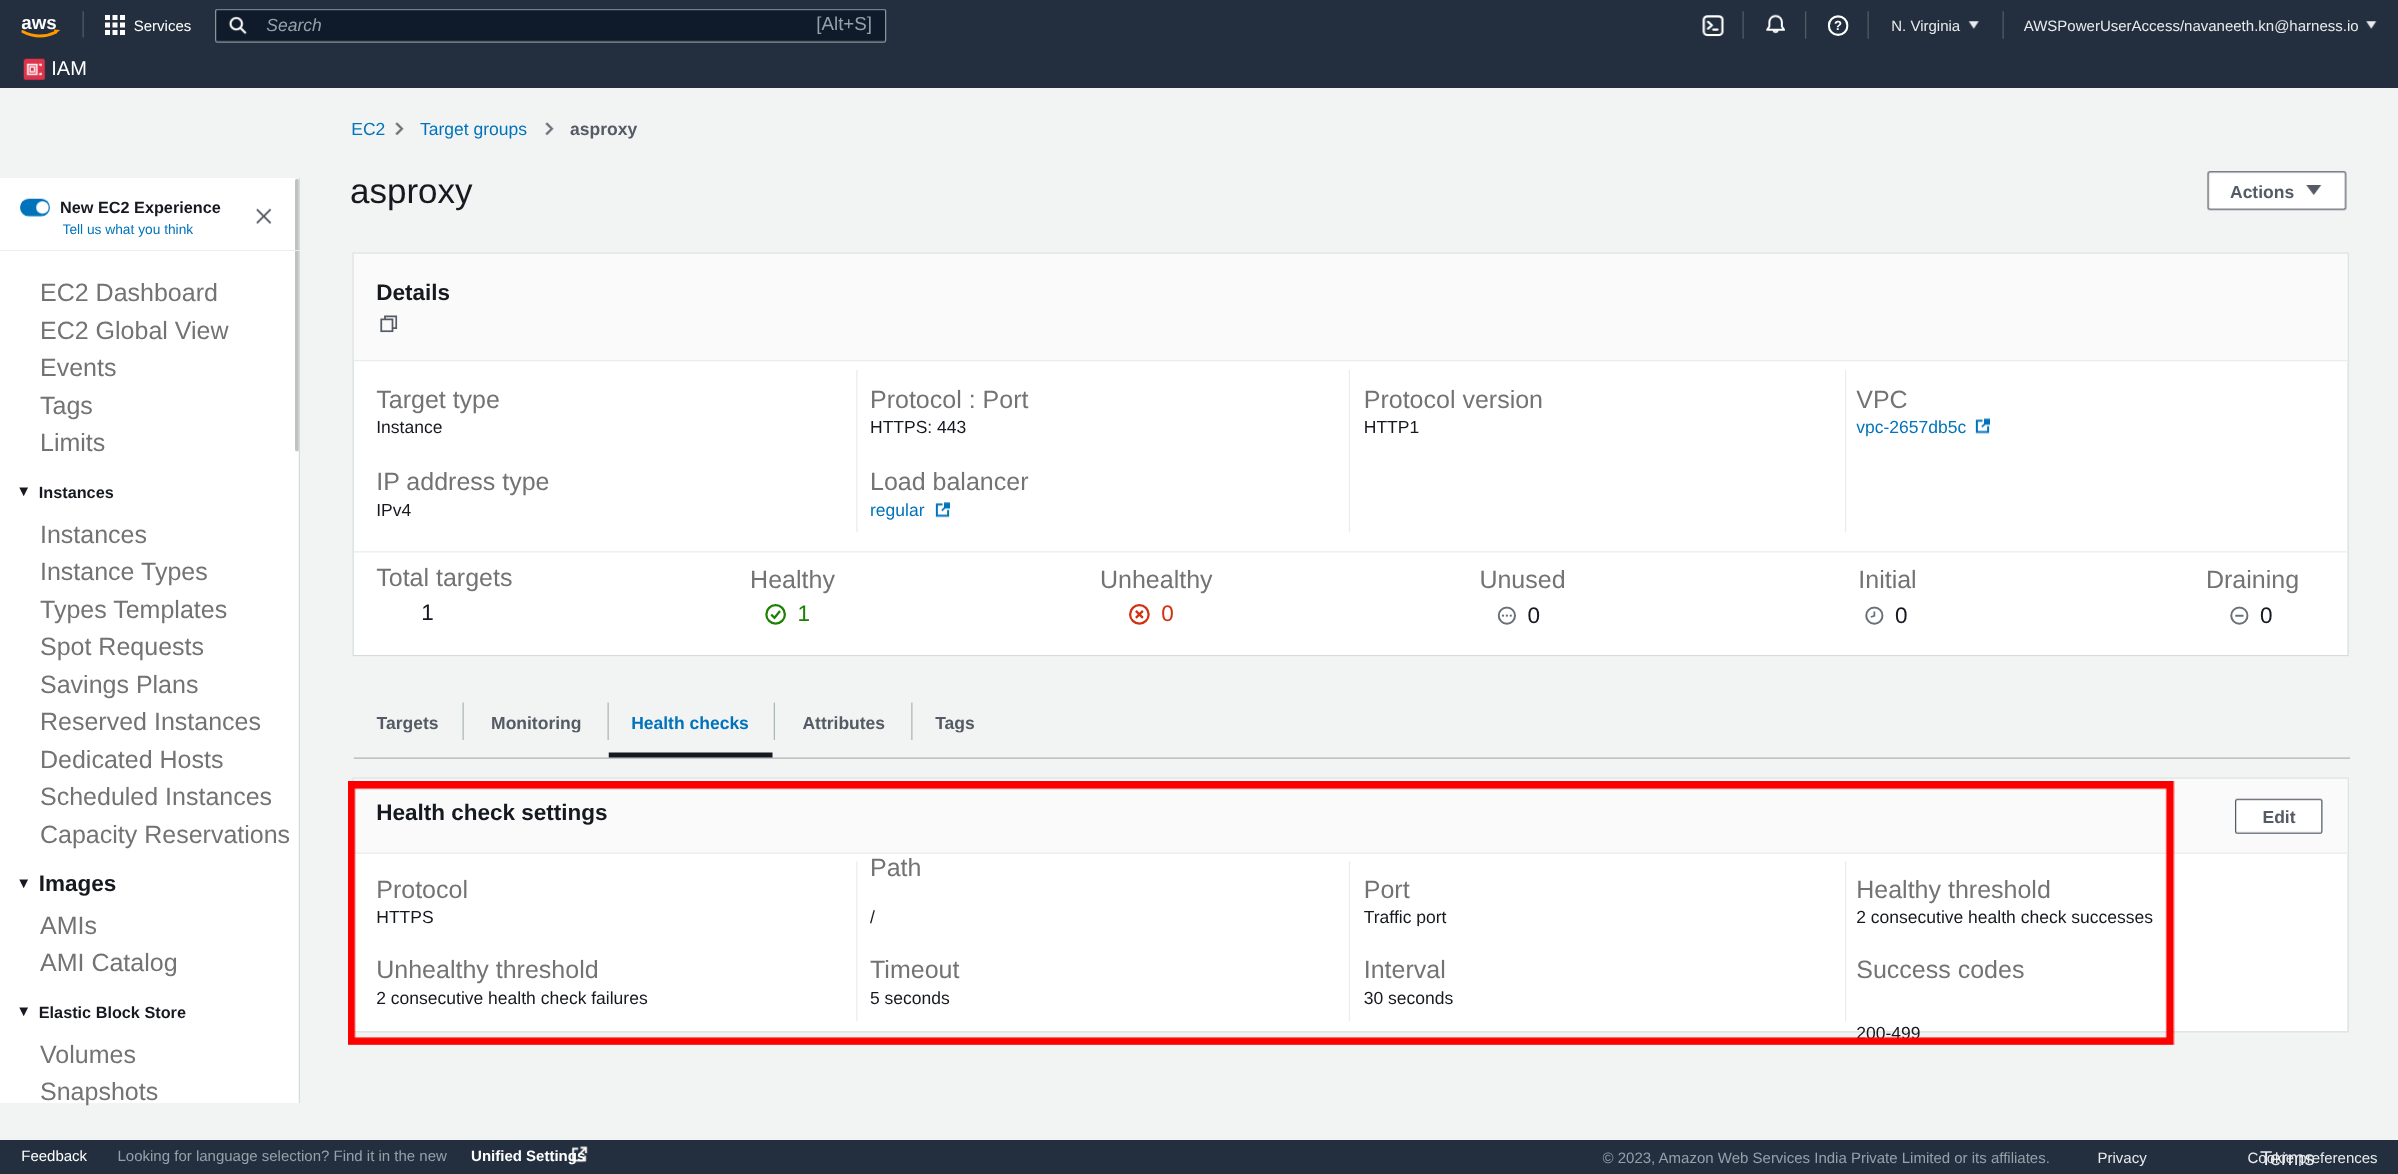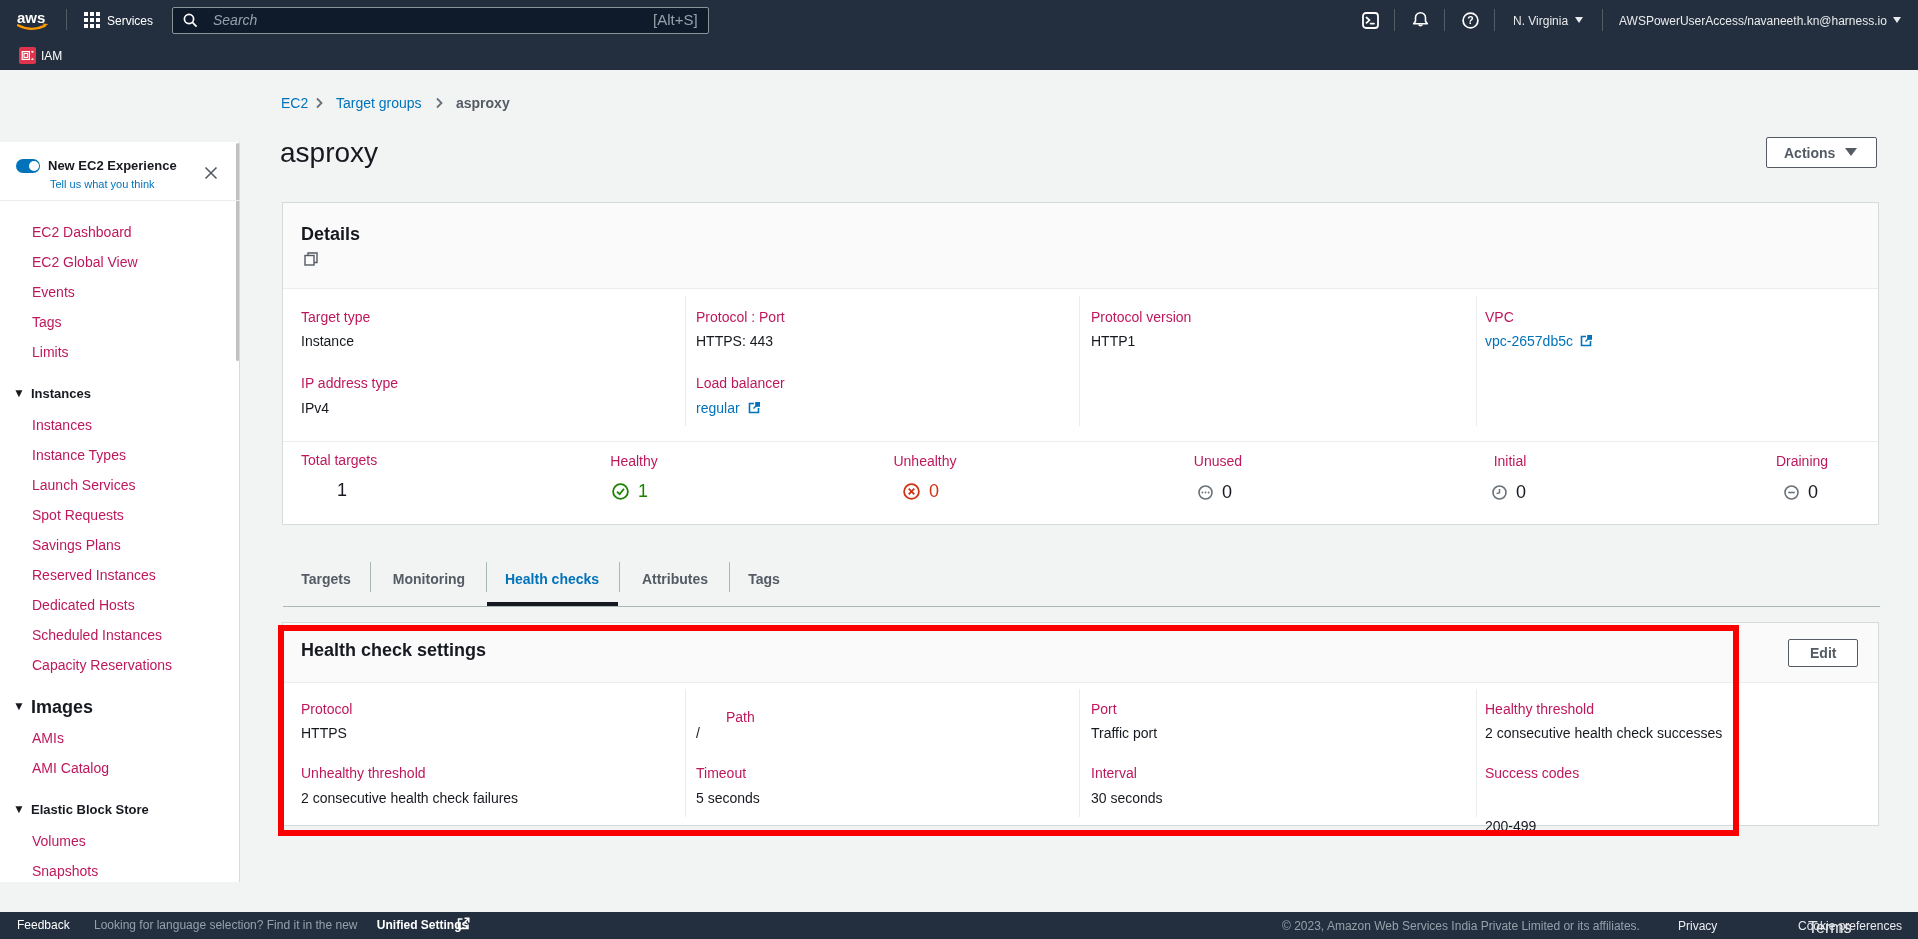--- a/index.html
+++ b/index.html
@@ -1,19 +1,19 @@
 <!DOCTYPE html>
 <html><head>
 <meta charset="utf-8">
 <style>
   * { margin:0; padding:0; box-sizing:border-box; }
   html,body { width:1918px; height:939px; overflow:hidden; background:#f2f3f3;
     font-family:"Liberation Sans", sans-serif; }
   .abs { position:absolute; transform:translateZ(0); }
-  .lbl { font-size:14px; color:#be185d;text-align:right; }
+  .lbl { font-size:20px; color:#737373;text-align:right; }
   .val { font-size:14px; color:#16191f; }
   .link { font-size:14px; color:#0073bb; }
   .card { position:absolute; background:#fff; border:1px solid #d5dbdb; }
   .cardhead { position:absolute; left:0; right:0; top:0; background:#fafafa; border-bottom:1px solid #eaeded; }
   .vline { position:absolute; width:1px; background:#eaeded; }
   .caret-down { display:inline-block; width:0; height:0; border-left:5px solid transparent; border-right:5px solid transparent; border-top:6px solid currentColor; }
   .tabtxt { display:inline-block; transform:translateX(-50%) translateZ(0); white-space:nowrap; font-size:14px; font-weight:bold; }
 </style>
 </head>
 <body>
@@ -74,21 +74,21 @@
 <div class="abs" style="left:1619px;top:14px;font-size:12px;line-height:14px;color:#e9ebed;">AWSPowerUserAccess/navaneeth.kn@harness.io</div>
 <div class="abs caret-down" style="left:1893px;top:17px;color:#e9ebed;border-left-width:4px;border-right-width:4px;border-top-width:6px;"></div>
 
 <svg class="abs" style="left:19px;top:47px;" width="17" height="17" viewBox="0 0 17 17">
   <rect x="0" y="0" width="17" height="17" rx="2" fill="#dd344c"></rect>
   <rect x="3.2" y="4.6" width="7.2" height="7.8" fill="none" stroke="#ffffff" stroke-width="1.2"></rect>
   <rect x="5" y="6.5" width="3.6" height="3.9" fill="none" stroke="#ffffff" stroke-width="1.1"></rect>
   <path d="M12.2 4.6 l1.6 0 0 1.2" fill="none" stroke="#ffffff" stroke-width="1.2"></path>
   <path d="M13.8 11.2 l0 1.2 -1.6 0" fill="none" stroke="#ffffff" stroke-width="1.2"></path>
 </svg>
-<div class="abs" style="left:41px;top:49px;font-size:12px;line-height:14px;color:#ffffff;">IAM</div>
+<div class="abs" style="left:41px;top:49px;font-size:16px;line-height:14px;color:#ffffff;">IAM</div>
 
 <div class="abs" style="left:0;top:142px;width:240px;height:740px;background:#ffffff;border-right:1px solid #d5dbdb;"></div>
 <div class="abs" style="left:236px;top:143px;width:3px;height:218px;background:#c1c1c1;border-radius:2px;"></div>
 
 <div class="abs" style="left:16px;top:159px;width:24px;height:14px;background:#0073bb;border-radius:7px;"></div>
 <div class="abs" style="left:29px;top:161px;width:10px;height:10px;background:#ffffff;border-radius:50%;"></div>
 <div class="abs" style="left:48px;top:159px;font-size:13px;line-height:14px;font-weight:bold;color:#16191f;">New EC2 Experience</div>
 <div class="abs" style="left:50px;top:178px;font-size:11px;line-height:12px;color:#0073bb;">Tell us what you think</div>
 <svg class="abs" style="left:204px;top:166px;" width="14" height="14" viewBox="0 0 14 14">
   <path d="M1.5 1.5 L12.5 12.5 M12.5 1.5 L1.5 12.5" stroke="#545b64" stroke-width="1.6"></path>
@@ -97,21 +97,21 @@
 
 <div class="abs lbl" style="left:32px;top:224px;">EC2 Dashboard</div>
 <div class="abs lbl" style="left:32px;top:254px;">EC2 Global View</div>
 <div class="abs lbl" style="left:32px;top:284px;">Events</div>
 <div class="abs lbl" style="left:32px;top:314px;">Tags</div>
 <div class="abs lbl" style="left:32px;top:344px;">Limits</div>
 <div class="abs" style="left:13px;top:386px;font-size:12px;color:#16191f;">▼</div>
 <div class="abs" style="left:31px;top:386px;font-size:13px;line-height:16px;font-weight:bold;color:#16191f;">Instances</div>
 <div class="abs lbl" style="left:32px;top:417px;">Instances</div>
 <div class="abs lbl" style="left:32px;top:447px;">Instance Types</div>
-<div class="abs lbl" style="left:32px;top:477px;">Launch Services</div>
+<div class="abs lbl" style="left:32px;top:477px;">Types Templates</div>
 <div class="abs lbl" style="left:32px;top:507px;">Spot Requests</div>
 <div class="abs lbl" style="left:32px;top:537px;">Savings Plans</div>
 <div class="abs lbl" style="left:32px;top:567px;">Reserved Instances</div>
 <div class="abs lbl" style="left:32px;top:597px;">Dedicated Hosts</div>
 <div class="abs lbl" style="left:32px;top:627px;">Scheduled Instances</div>
 <div class="abs lbl" style="left:32px;top:657px;">Capacity Reservations</div>
 <div class="abs" style="left:13px;top:699px;font-size:12px;color:#16191f;">▼</div>
 <div class="abs" style="left:31px;top:699px;font-size:18px;line-height:16px;font-weight:bold;color:#16191f;">Images</div>
 <div class="abs lbl" style="left:32px;top:730px;">AMIs</div>
 <div class="abs lbl" style="left:32px;top:760px;">AMI Catalog</div>
@@ -236,21 +236,21 @@
 
   <div class="vline" style="left:402px;top:66px;height:128px;"></div>
   <div class="vline" style="left:796px;top:66px;height:128px;"></div>
   <div class="vline" style="left:1193px;top:66px;height:128px;"></div>
 
   <div class="abs lbl" style="left:18px;top:78px;">Protocol</div>
   <div class="abs val" style="left:18px;top:102px;">HTTPS</div>
   <div class="abs lbl" style="left:18px;top:142px;">Unhealthy threshold</div>
   <div class="abs val" style="left:18px;top:167px;">2 consecutive health check failures</div>
 
-  <div class="abs lbl" style="left:413px;top:86px;margin-left:30px;">Path</div>
+  <div class="abs lbl" style="left:413px;top:61px;">Path</div>
   <div class="abs val" style="left:413px;top:102px;">/</div>
   <div class="abs lbl" style="left:413px;top:142px;">Timeout</div>
   <div class="abs val" style="left:413px;top:167px;">5 seconds</div>
 
   <div class="abs lbl" style="left:808px;top:78px;">Port</div>
   <div class="abs val" style="left:808px;top:102px;">Traffic port</div>
   <div class="abs lbl" style="left:808px;top:142px;">Interval</div>
   <div class="abs val" style="left:808px;top:167px;">30 seconds</div>
 
   <div class="abs lbl" style="left:1202px;top:78px;">Healthy threshold</div>

